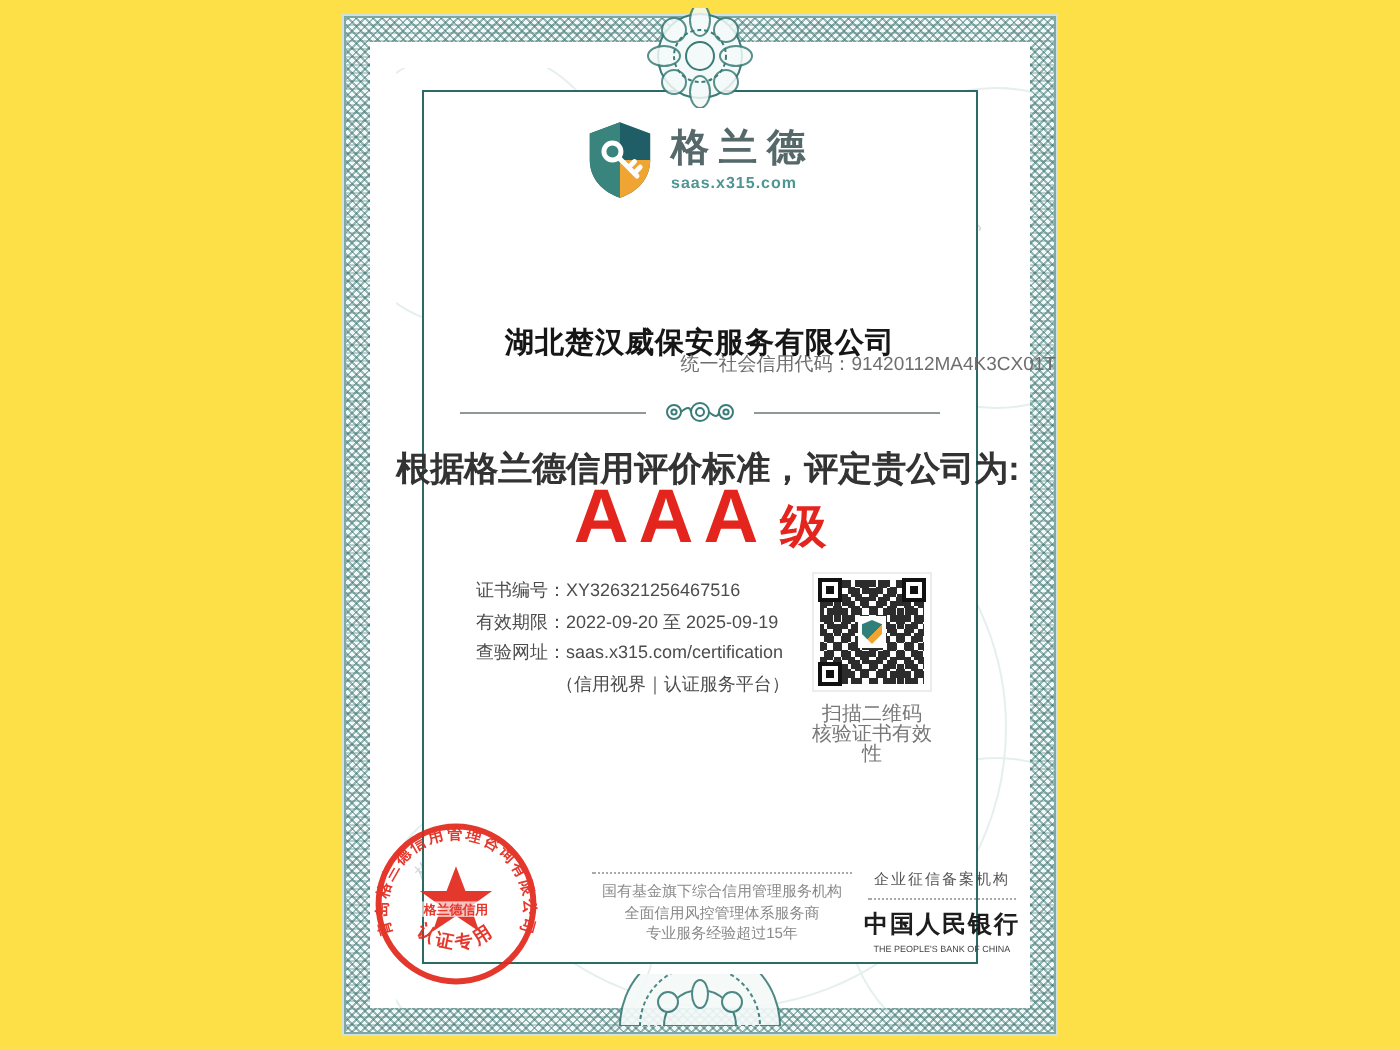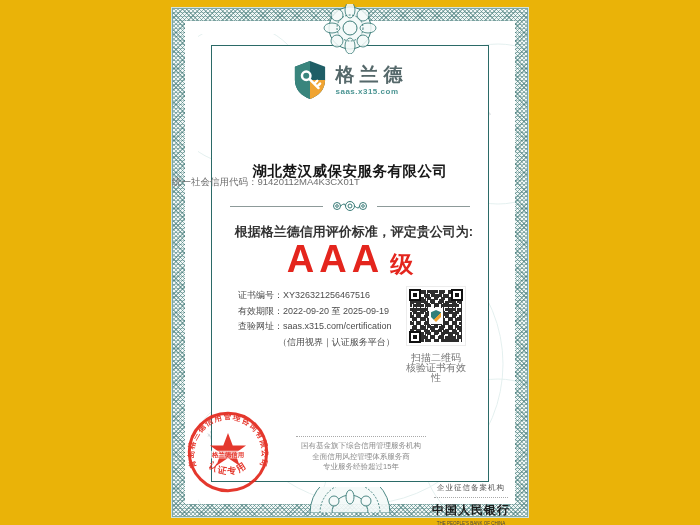--- a/index.html
+++ b/index.html
@@ -1,16 +1,16 @@
 <!DOCTYPE html>
 <html><head>
 <meta charset="utf-8">
 <style>
   html,body{margin:0;padding:0;background:#fff;}
-  .page{position:relative;width:700px;height:525px;background:#eab308;overflow:hidden;
+  .page{position:relative;width:700px;height:525px;background:#fde047;overflow:hidden;
         font-family:"Liberation Sans",sans-serif;}
   .certificate{position:absolute;left:172px;top:8px;width:356px;height:509px;
     background:
       repeating-linear-gradient(45deg, rgba(42,104,102,.45) 0 1px, rgba(255,255,255,0) 1px 3px),
       repeating-linear-gradient(-45deg, rgba(42,104,102,.45) 0 1px, rgba(255,255,255,0) 1px 3px),
       repeating-linear-gradient(0deg, rgba(42,104,102,.28) 0 1px, rgba(255,255,255,0) 1px 4px),
       #f2f8f7;
     box-shadow:inset 0 0 0 1px #7fa8a5, 0 0 0 1px #cfe2e0;}
   .inner-white{position:absolute;inset:13px;background:#fff;}
   .frame{position:absolute;left:26px;right:26px;top:24px;bottom:22px;
@@ -26,27 +26,27 @@
   
   .logo{position:absolute;top:52px;left:0;right:0;display:flex;justify-content:center;
         align-items:center;gap:9px;}
   .logo-text{display:flex;flex-direction:column;line-height:1;}
   .logo-brand{font-size:19px;color:#55686a;letter-spacing:5px;font-weight:bold;}
   .logo-domain{font-size:8px;color:#4d9694;margin-top:4px;letter-spacing:.5px;font-weight:bold;}
   .title{position:absolute;top:103px;left:0;right:0;text-align:center;
          font-size:29px;font-weight:bold;color:#156a70;letter-spacing:2px;}
   .company{position:absolute;top:154px;left:0;right:0;text-align:center;
            font-size:14.5px;font-weight:bold;color:#161616;letter-spacing:.5px;}
-  .credit-code{position:absolute;top:168px;left:0;right:0;text-align:left;
+  .credit-code{position:absolute;top:168px;left:0;right:0;text-align:right;
                font-size:9.5px;color:#6e6e6e;}
   .divider{position:absolute;top:191px;left:58px;right:58px;display:flex;
            align-items:center;gap:6px;}
   .divider .line{flex:1;height:1px;background:#8d9a99;}
   .statement{position:absolute;top:215px;left:0;right:12px;text-align:center;
-             font-size:13px;font-weight:600;color:#333;padding-left:20px;}
+             font-size:17px;font-weight:600;color:#333;padding-left:20px;}
   .grade-row{position:absolute;top:230px;left:0;right:0;text-align:center;color:#e4251d;}
   .grade{font-size:38px;font-weight:bold;letter-spacing:5px;}
   .grade-suffix{font-size:23px;font-weight:bold;margin-left:6px;}
   
   .details{position:absolute;left:66px;top:280px;width:165px;font-size:9px;
            color:#4c4c4c;line-height:15.5px;}
   .details .row{white-space:nowrap;}
   .details .indent{padding-left:40px;}
   .qr-block{position:absolute;left:233px;top:278px;width:62px;text-align:center;}
   .qr-code{position:relative;width:58px;height:58px;margin:0 auto;background:#fff;
@@ -65,21 +65,21 @@
              clip-path:polygon(50% 0,100% 18%,100% 58%,50% 100%,0 58%,0 18%);}
   .qr-caption{margin-top:7px;font-size:10px;color:#777;line-height:10px;}
   
   .seal{position:absolute;left:13px;top:401px;width:86px;height:86px;}
   
   .footer-center{position:absolute;left:122px;top:424px;width:134px;text-align:center;}
   .slogan{font-size:10.5px;font-weight:bold;color:#2b2b2b;letter-spacing:2px;}
   .dotline{border-top:1px dotted #a9a9a9;margin:4px 2px;}
   .foot-lines{font-size:7.5px;color:#8a8a8a;line-height:10.5px;}
   .footer-right{position:absolute;left:260px;top:427px;width:78px;text-align:center;}
-  .fr-heading{font-size:7.5px;color:#555;letter-spacing:1px;margin-top:48px;}
+  .fr-heading{font-size:7.5px;color:#555;letter-spacing:1px;}
   .bank-cn{font-family:"DejaVu Serif",serif;font-size:12px;font-weight:bold;color:#1d1d1d;
            letter-spacing:1px;margin-top:1px;}
   .bank-en{font-size:5px;color:#444;letter-spacing:0;margin-top:1px;transform:scale(.9);}
 </style>
 </head>
 <body>
 
 <div class="page">
   <div class="certificate">
 

